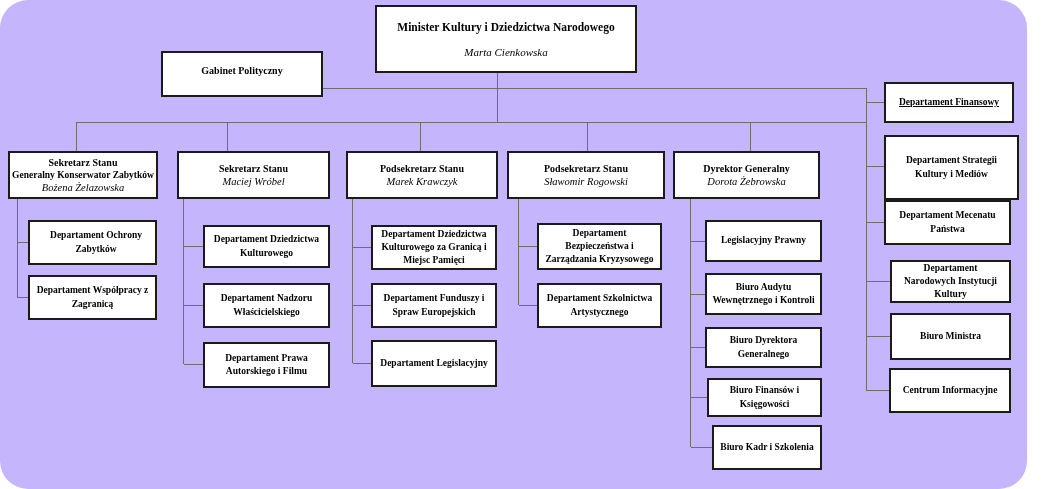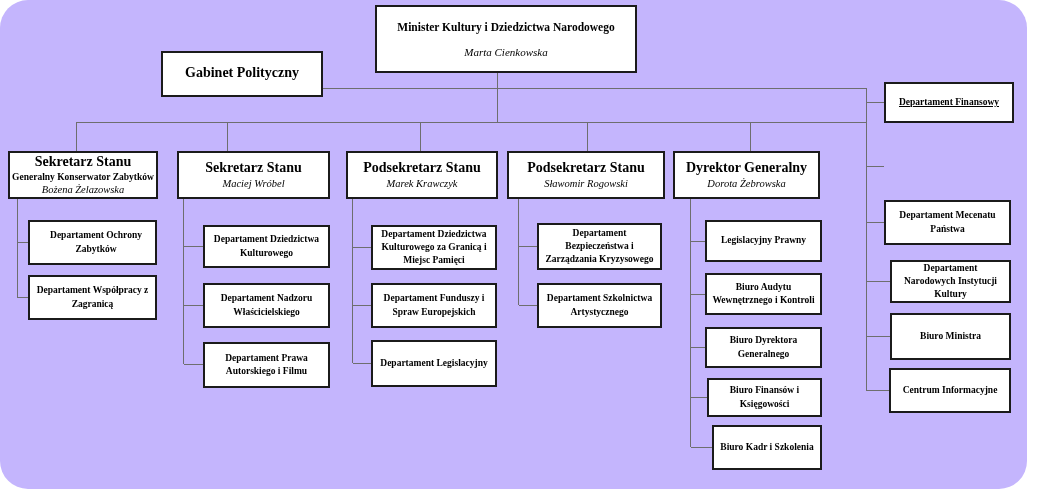--- a/index.html
+++ b/index.html
@@ -10,21 +10,21 @@
     border-radius:28px;
   }
   .line{position:absolute;background:#6e6e6e;}
   .box{
     position:absolute;box-sizing:border-box;background:#ffffff;
     border:2px solid #1b1b1b;
     display:flex;flex-direction:column;align-items:center;justify-content:center;
     text-align:center;
   }
   .leaf{font-weight:bold;font-size:9.5px;line-height:1.4;padding:2px 5px;}
-  .t-title{font-weight:bold;font-size:14px;line-height:1.3;}
+  .t-title{font-weight:bold;font-size:10px;line-height:1.3;}
   .t-sub{font-weight:bold;font-size:9.5px;line-height:1.3;white-space:nowrap;}
   .t-name{font-style:italic;font-size:10.5px;line-height:1.3;}
   .minister{justify-content:flex-start;padding-top:13px;}
   .minister .t-title{font-size:11.5px;}
   .minister .t-name{margin-top:10px;font-size:11px;}
   .gabinet{justify-content:flex-start;padding-top:11px;}
 </style>
 </head>
 <body>
 
@@ -122,18 +122,19 @@
   <div class="box leaf" style="left:537px;top:223px;width:125px;height:47px;">Departament Bezpieczeństwa i Zarządzania Kryzysowego</div>
   <div class="box leaf" style="left:537px;top:283px;width:125px;height:45px;">Departament Szkolnictwa Artystycznego</div>
 
   <div class="box leaf" style="left:705px;top:220px;width:117px;height:42px;">Legislacyjny Prawny</div>
   <div class="box leaf" style="left:705px;top:273px;width:117px;height:42px;">Biuro Audytu Wewnętrznego i Kontroli</div>
   <div class="box leaf" style="left:705px;top:327px;width:117px;height:41px;">Biuro Dyrektora Generalnego</div>
   <div class="box leaf" style="left:707px;top:378px;width:115px;height:39px;">Biuro Finansów i Księgowości</div>
   <div class="box leaf" style="left:712px;top:425px;width:110px;height:45px;">Biuro Kadr i Szkolenia</div>
 
   <div class="box leaf" style="left:884px;top:82px;width:130px;height:41px;text-decoration:underline;">Departament Finansowy</div>
+  <div class="box leaf" style="left:884px;top:135px;width:135px;height:65px;">Departament Strategii Kultury i Mediów</div>
   <div class="box leaf" style="left:884px;top:200px;width:127px;height:45px;">Departament Mecenatu Państwa</div>
   <div class="box leaf" style="left:890px;top:260px;width:121px;height:43px;">Departament Narodowych Instytucji Kultury</div>
   <div class="box leaf" style="left:890px;top:313px;width:121px;height:47px;">Biuro Ministra</div>
   <div class="box leaf" style="left:889px;top:368px;width:122px;height:45px;text-align:right;">Centrum Informacyjne</div>
 
 </div>
 
 </body></html>

